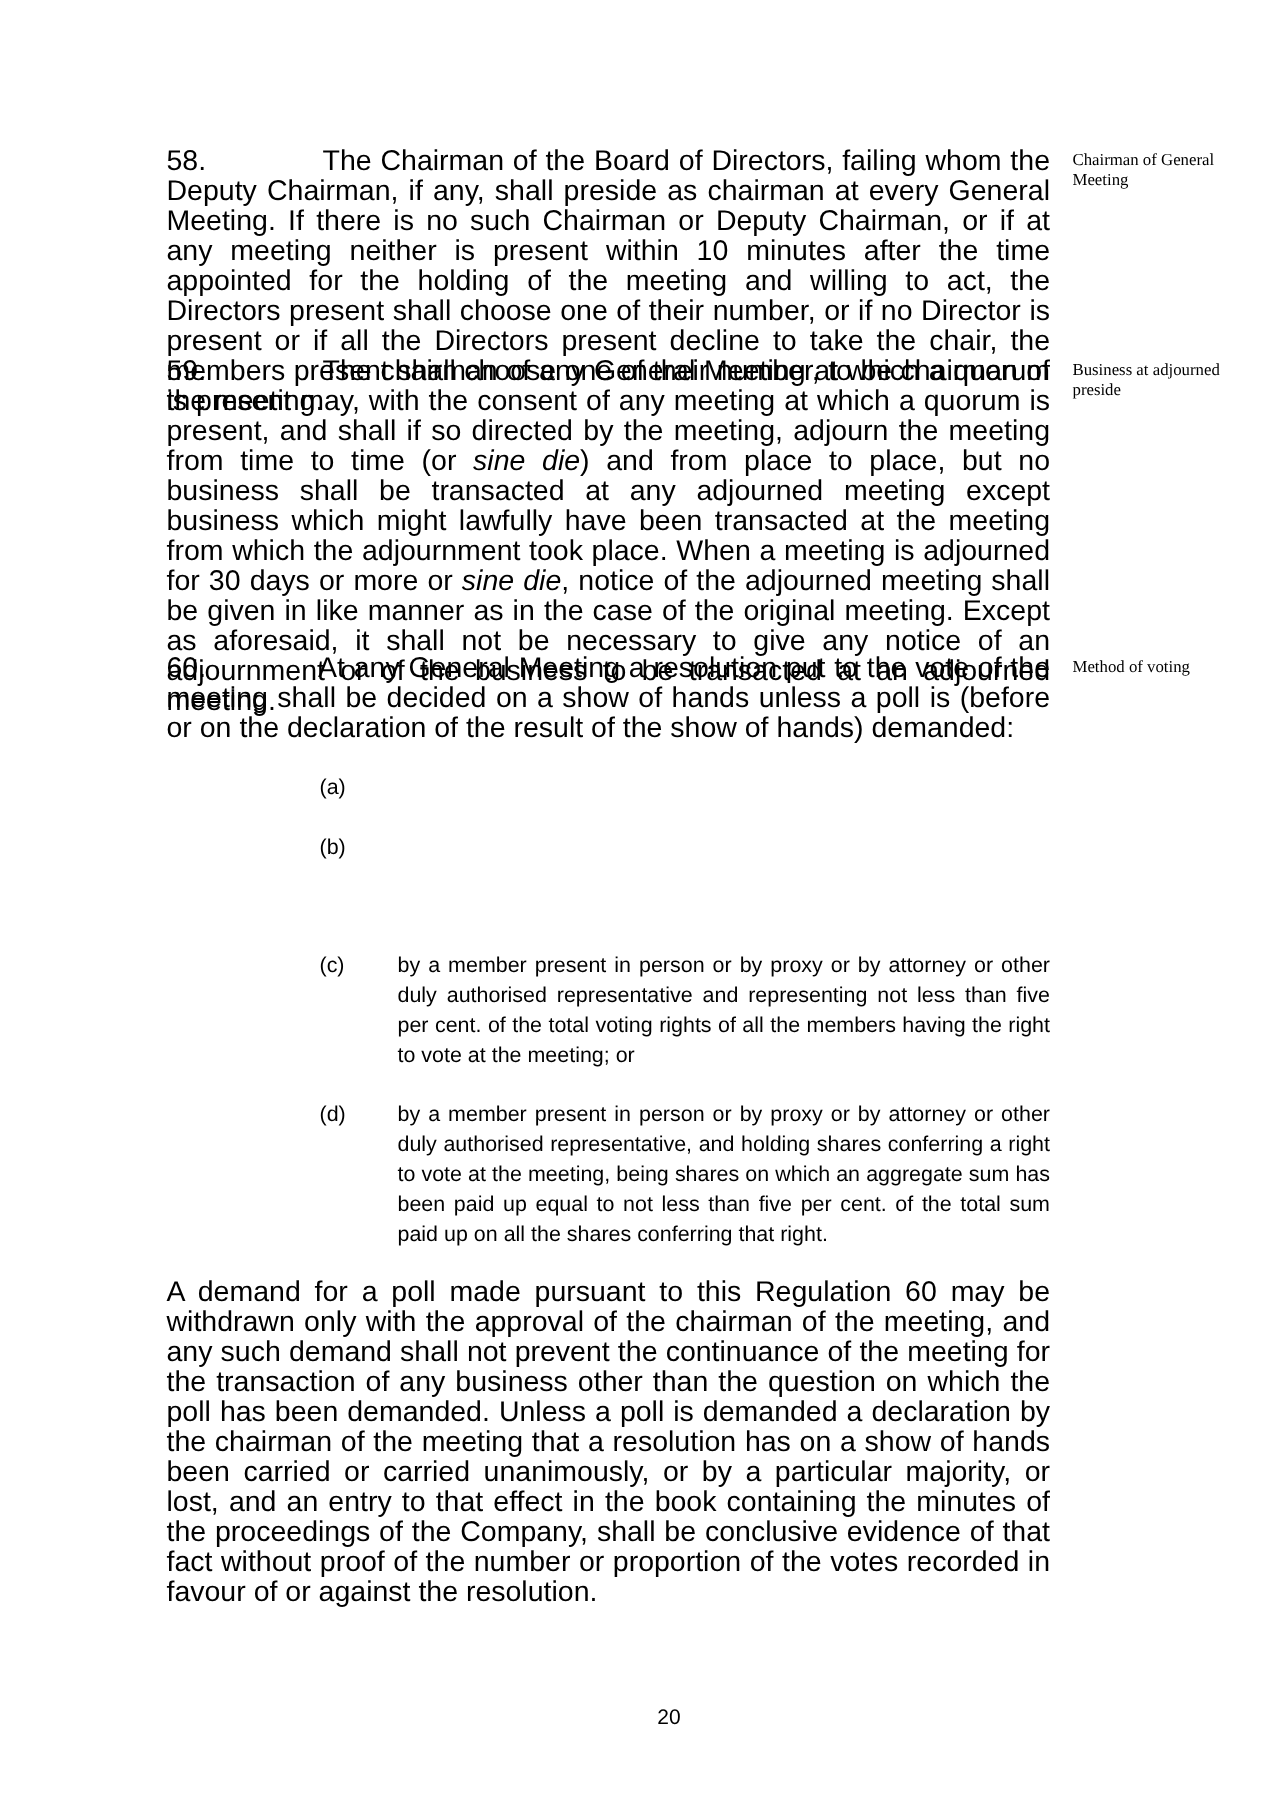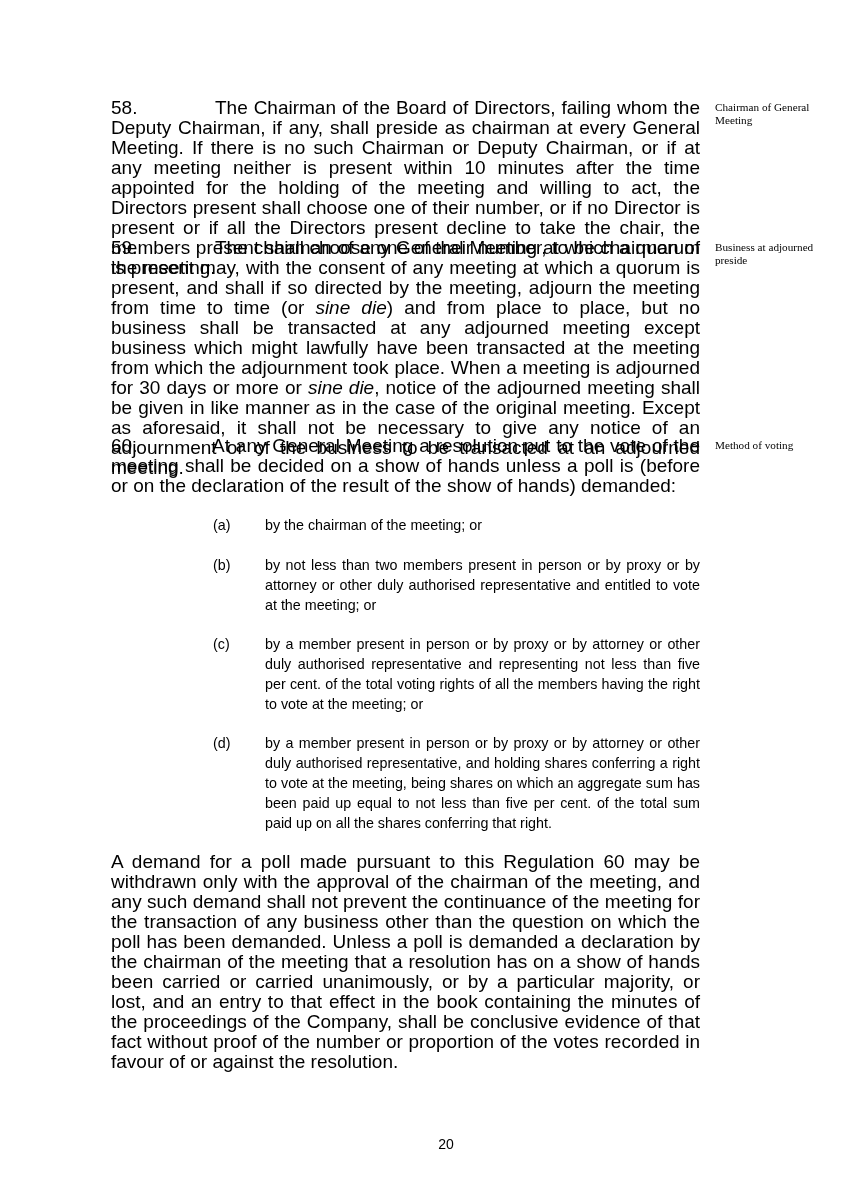--- a/index.html
+++ b/index.html
@@ -30,25 +30,23 @@
   </div>
   <div class="side" style="top:241px; width:110px;">Business at adjourned preside</div>
 
   <div class="block" style="top:436px;">
     <span class="num" style="width:101px;">60.</span><span>At any General Meeting a resolution put to the vote of the meeting shall be decided on a show of hands unless a poll is (before or on the declaration of the result of the show of hands) demanded:</span>
   </div>
   <div class="side" style="top:439px;">Method of voting</div>
 
   <div class="item" style="top:515px;">
     <span class="lbl">(a)</span>
-    <div class="txt">by the chairman of the meeting; or</div>
   </div>
   <div class="item" style="top:555px;">
     <span class="lbl">(b)</span>
-    <div class="txt">by not less than two members present in person or by proxy or by attorney or other duly authorised representative and entitled to vote at the meeting; or</div>
   </div>
   <div class="item" style="top:634px;">
     <span class="lbl">(c)</span>
     <div class="txt">by a member present in person or by proxy or by attorney or other duly authorised representative and representing not less than five per cent. of the total voting rights of all the members having the right to vote at the meeting; or</div>
   </div>
   <div class="item" style="top:733px;">
     <span class="lbl">(d)</span>
     <div class="txt">by a member present in person or by proxy or by attorney or other duly authorised representative, and holding shares conferring a right to vote at the meeting, being shares on which an aggregate sum has been paid up equal to not less than five per cent. of the total sum paid up on all the shares conferring that right.</div>
   </div>
 

